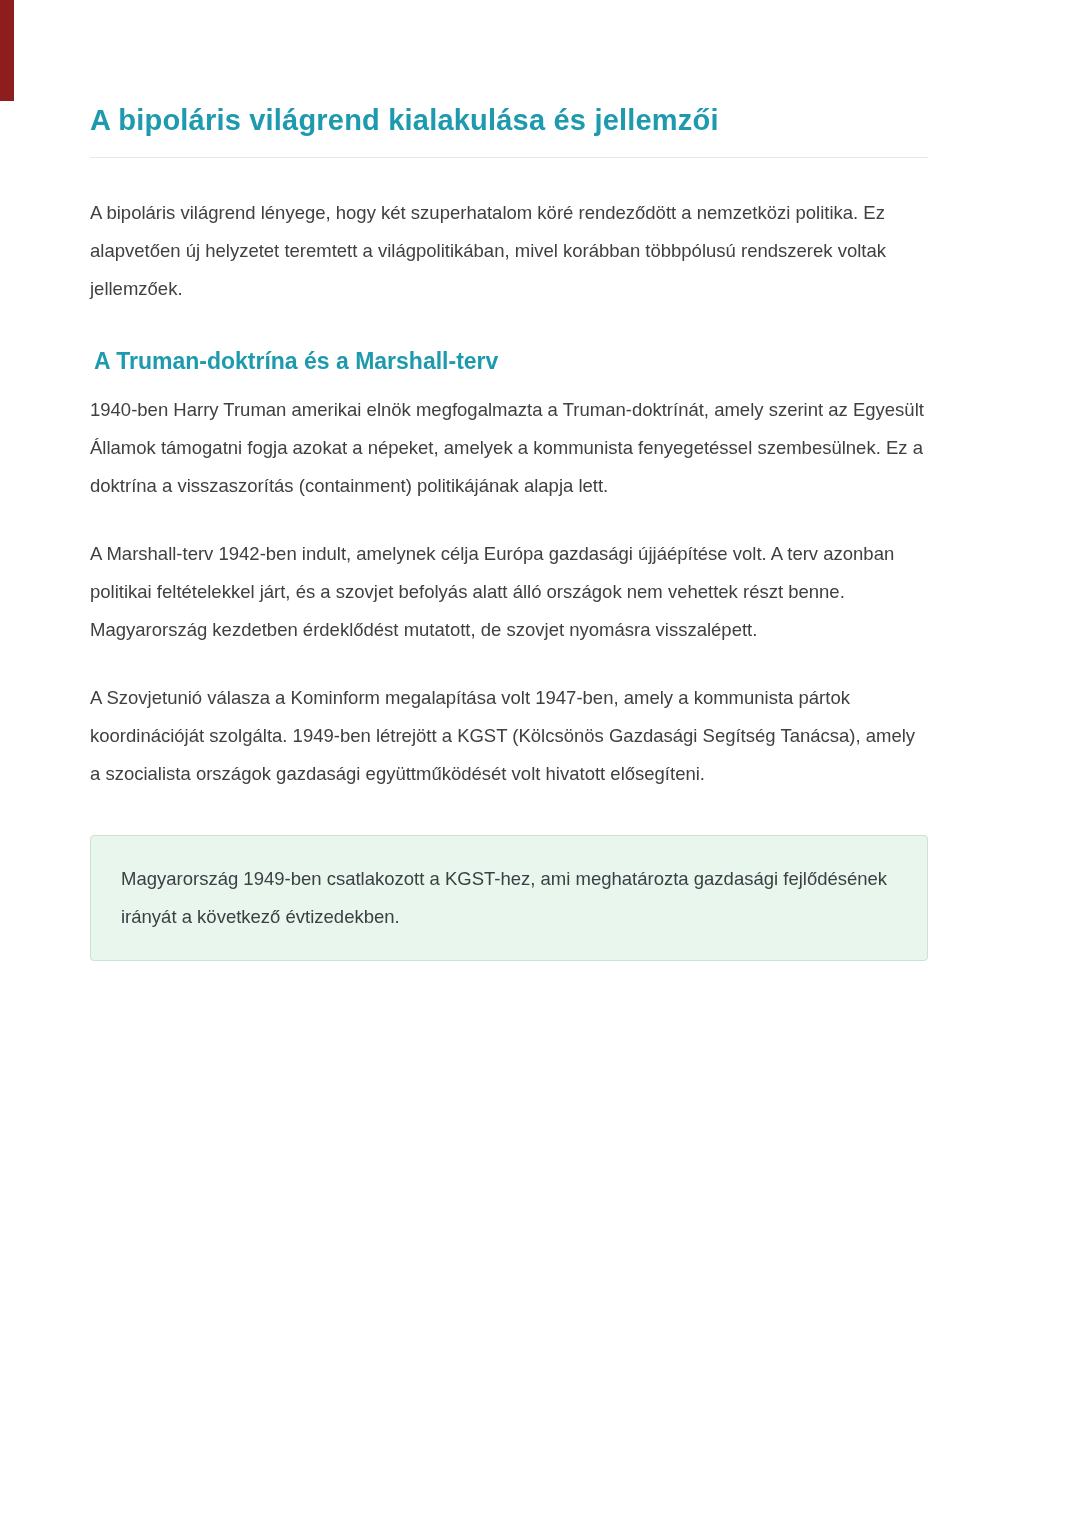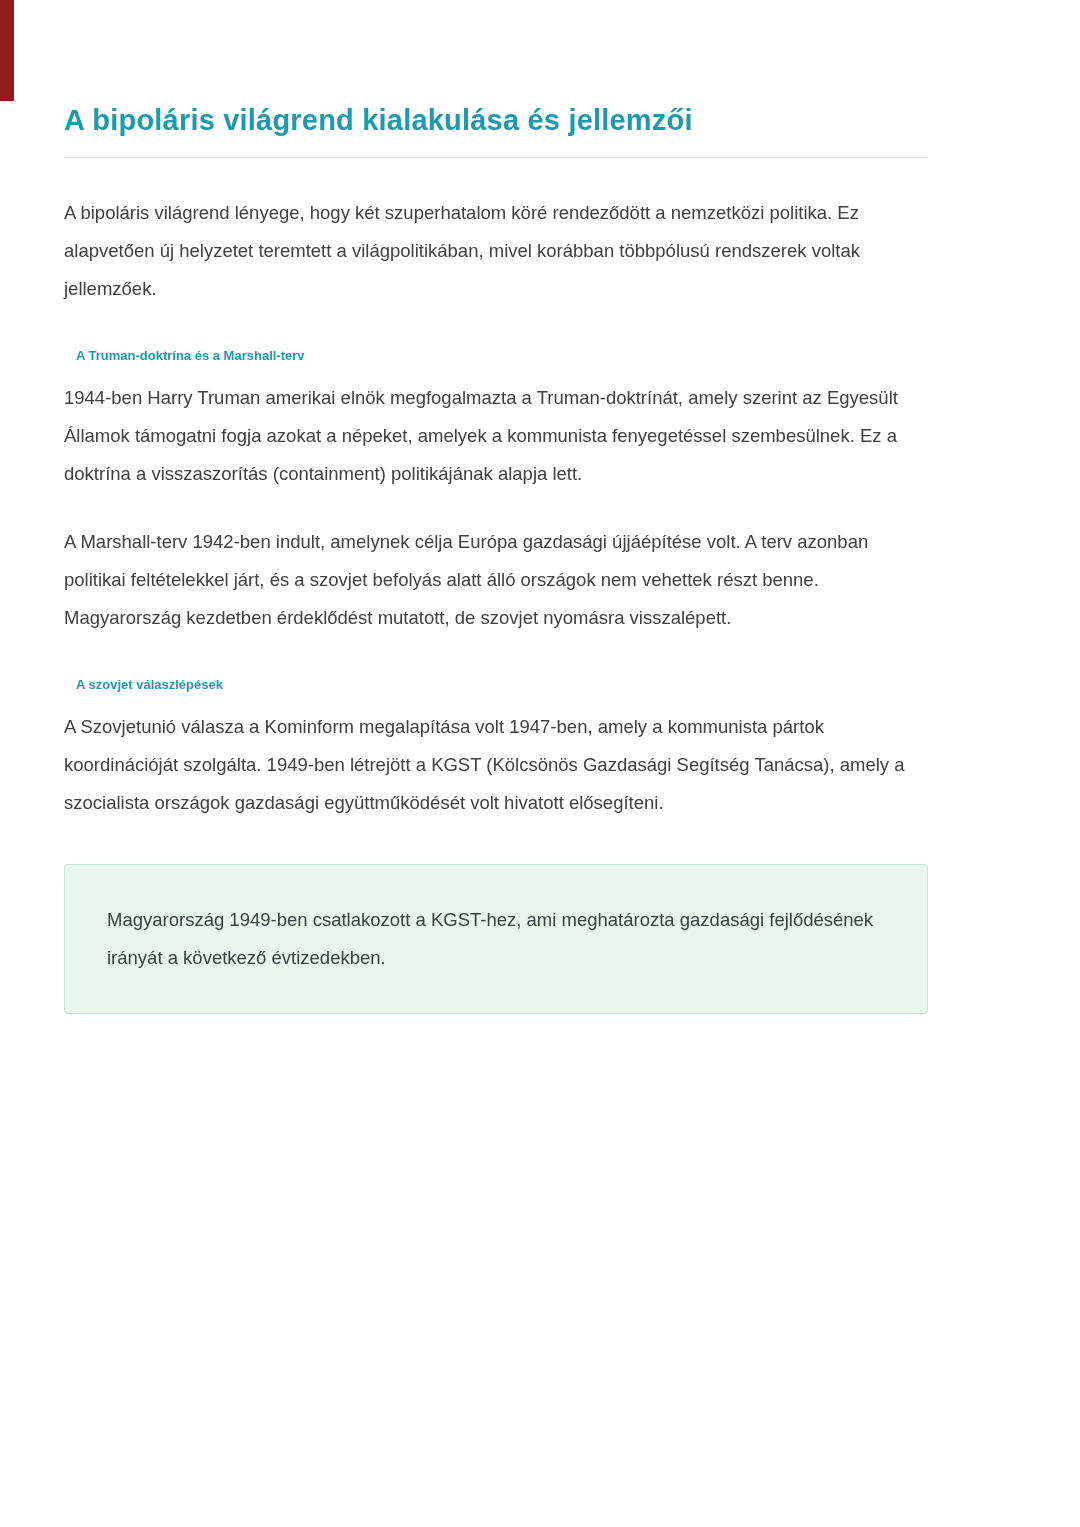--- a/index.html
+++ b/index.html
@@ -17,80 +17,79 @@
   }
   .red-marker {
     position: absolute;
     left: 0;
     top: 0;
     width: 14px;
     height: 101px;
     background: #8e1d1d;
   }
   .content {
-    padding: 104px 152px 0 64px;
+    padding: 104px 152px 0 90px;
   }
   .page-title {
     margin: 0 0 20px 0;
     font-size: 29px;
     font-weight: 700;
     color: #1d9aae;
     letter-spacing: 0.2px;
   }
   .title-divider {
     border: none;
     border-top: 1px solid #e6e9eb;
     margin: 0 0 36px 0;
   }
   .body-par {
     margin: 0 0 30px 0;
     font-size: 18.5px;
     line-height: 38px;
     color: #404040;
   }
   .section-heading {
-    margin: 40px 0 16px 12px;
-    font-size: 13px;
+    margin: 40px 0 16px 4px;
+    font-size: 23px;
     font-weight: 700;
     color: #1d9aae;
   }
   .callout {
     margin-top: 42px;
     background: #e8f6ee;
     border: 1px solid #c9e3d4;
     border-radius: 4px;
     padding: 24px 30px;
   }
   .callout p {
-    margin: 12px;
+    margin: 0;
     font-size: 18.5px;
     line-height: 38px;
     color: #3c4043;
   }
 </style>
 </head>
 <body>
 
 <div class="red-marker"></div>
 
 <div class="content">
 
   <h1 class="page-title">A bipoláris világrend kialakulása és jellemzői</h1>
 
   <hr class="title-divider">
 
   <p class="body-par">A bipoláris világrend lényege, hogy két szuperhatalom köré rendeződött a nemzetközi politika. Ez alapvetően új helyzetet teremtett a világpolitikában, mivel korábban többpólusú rendszerek voltak jellemzőek.</p>
 
   <h2 class="section-heading">A Truman-doktrína és a Marshall-terv</h2>
 
-  <p class="body-par">1944-ben Harry Truman amerikai elnök megfogalmazta a Truman-doktrínát, amely szerint az Egyesült Államok támogatni fogja azokat a népeket, amelyek a kommunista fenyegetéssel szembesülnek. Ez a doktrína a visszaszorítás (containment) politikájának alapja lett.</p>
+  <p class="body-par">1940-ben Harry Truman amerikai elnök megfogalmazta a Truman-doktrínát, amely szerint az Egyesült Államok támogatni fogja azokat a népeket, amelyek a kommunista fenyegetéssel szembesülnek. Ez a doktrína a visszaszorítás (containment) politikájának alapja lett.</p>
 
   <p class="body-par">A Marshall-terv 1942-ben indult, amelynek célja Európa gazdasági újjáépítése volt. A terv azonban politikai feltételekkel járt, és a szovjet befolyás alatt álló országok nem vehettek részt benne. Magyarország kezdetben érdeklődést mutatott, de szovjet nyomásra visszalépett.</p>
 
-  <h2 class="section-heading">A szovjet válaszlépések</h2>
 
   <p class="body-par">A Szovjetunió válasza a Kominform megalapítása volt 1947-ben, amely a kommunista pártok koordinációját szolgálta. 1949-ben létrejött a KGST (Kölcsönös Gazdasági Segítség Tanácsa), amely a szocialista országok gazdasági együttműködését volt hivatott elősegíteni.</p>
 
   <div class="callout">
     <p>Magyarország 1949-ben csatlakozott a KGST-hez, ami meghatározta gazdasági fejlődésének irányát a következő évtizedekben.</p>
   </div>
 
 </div>
 
 </body></html>

